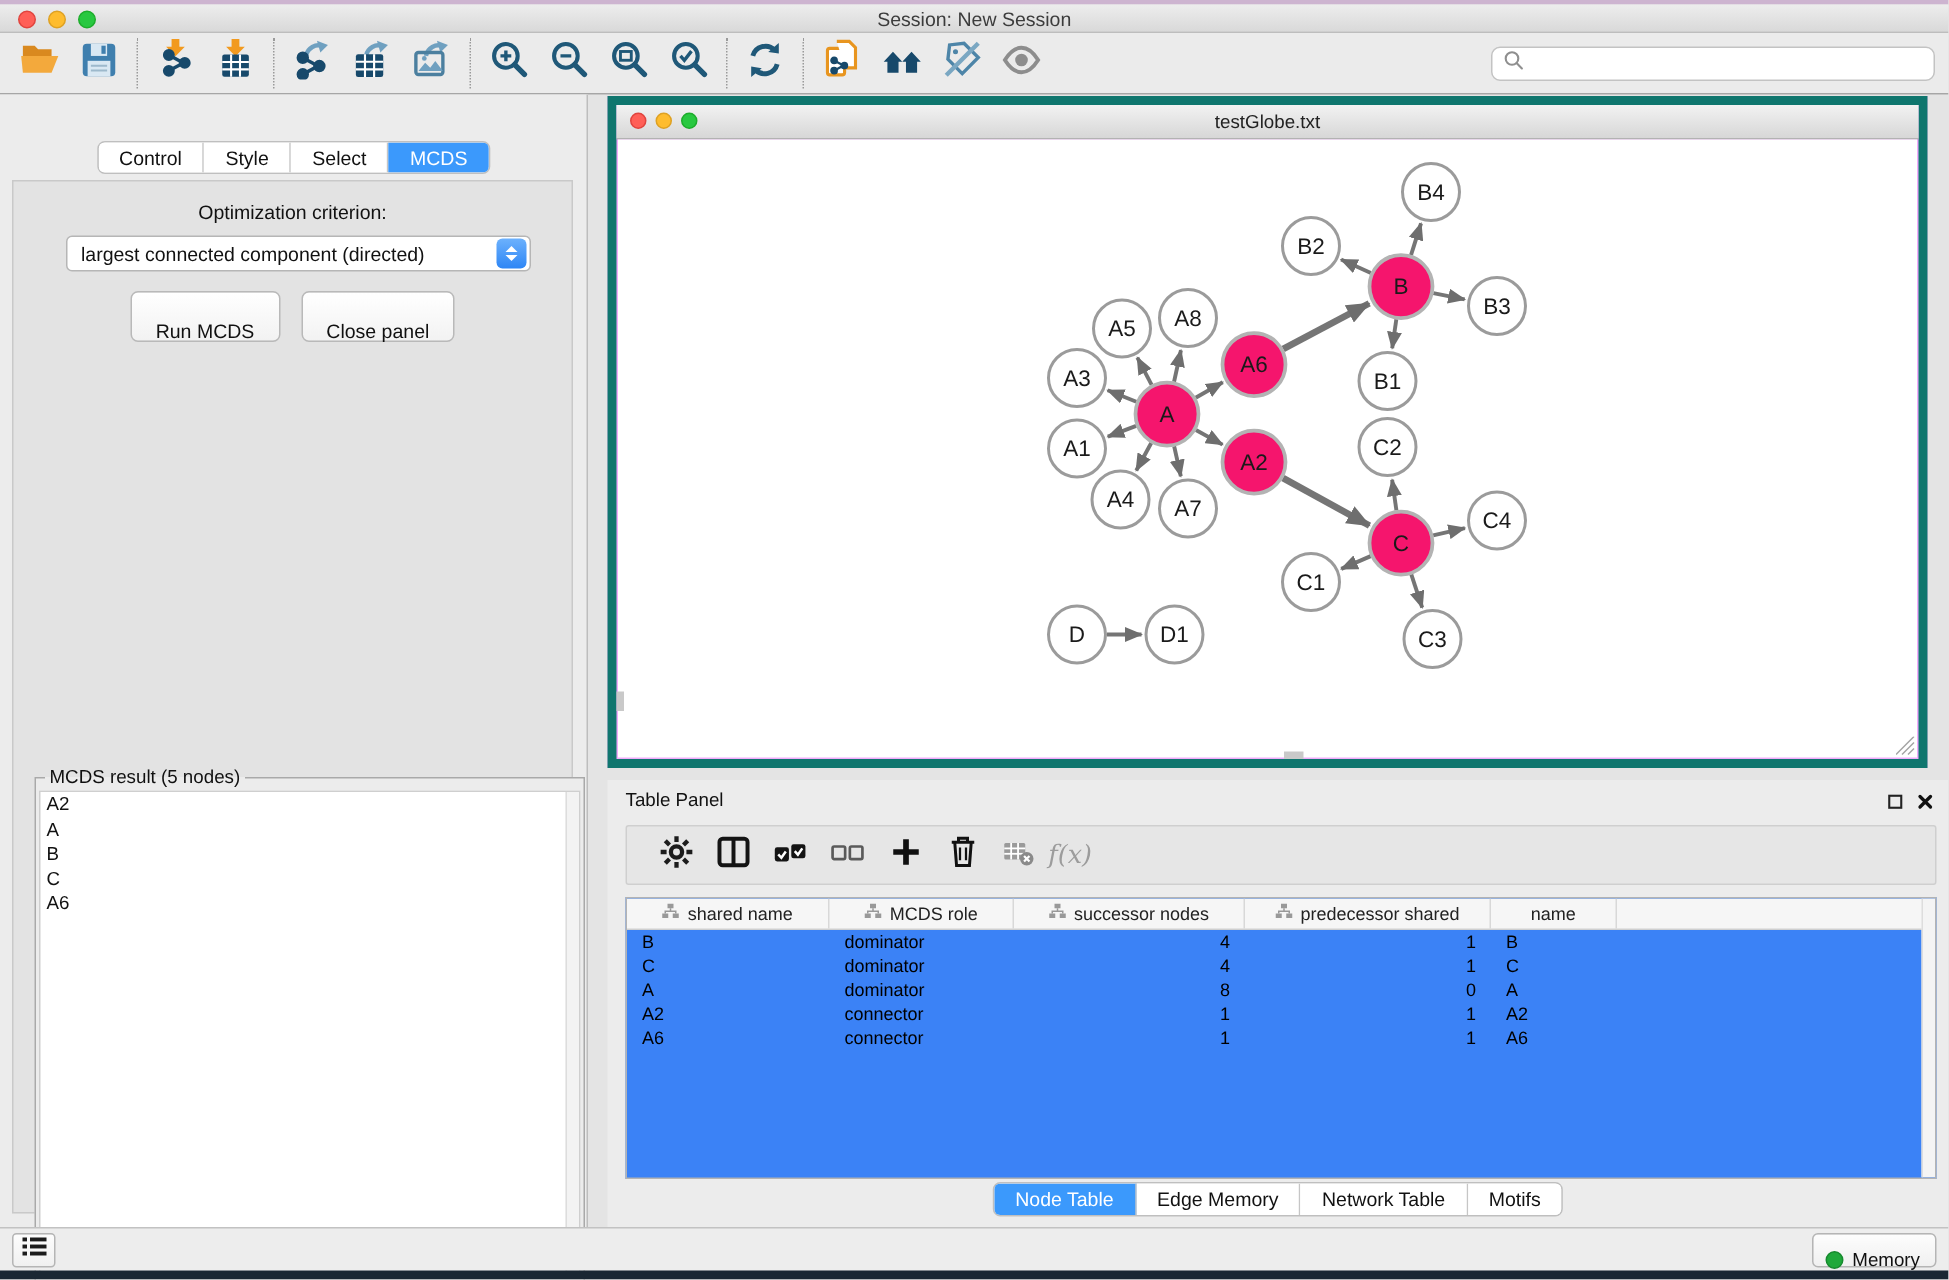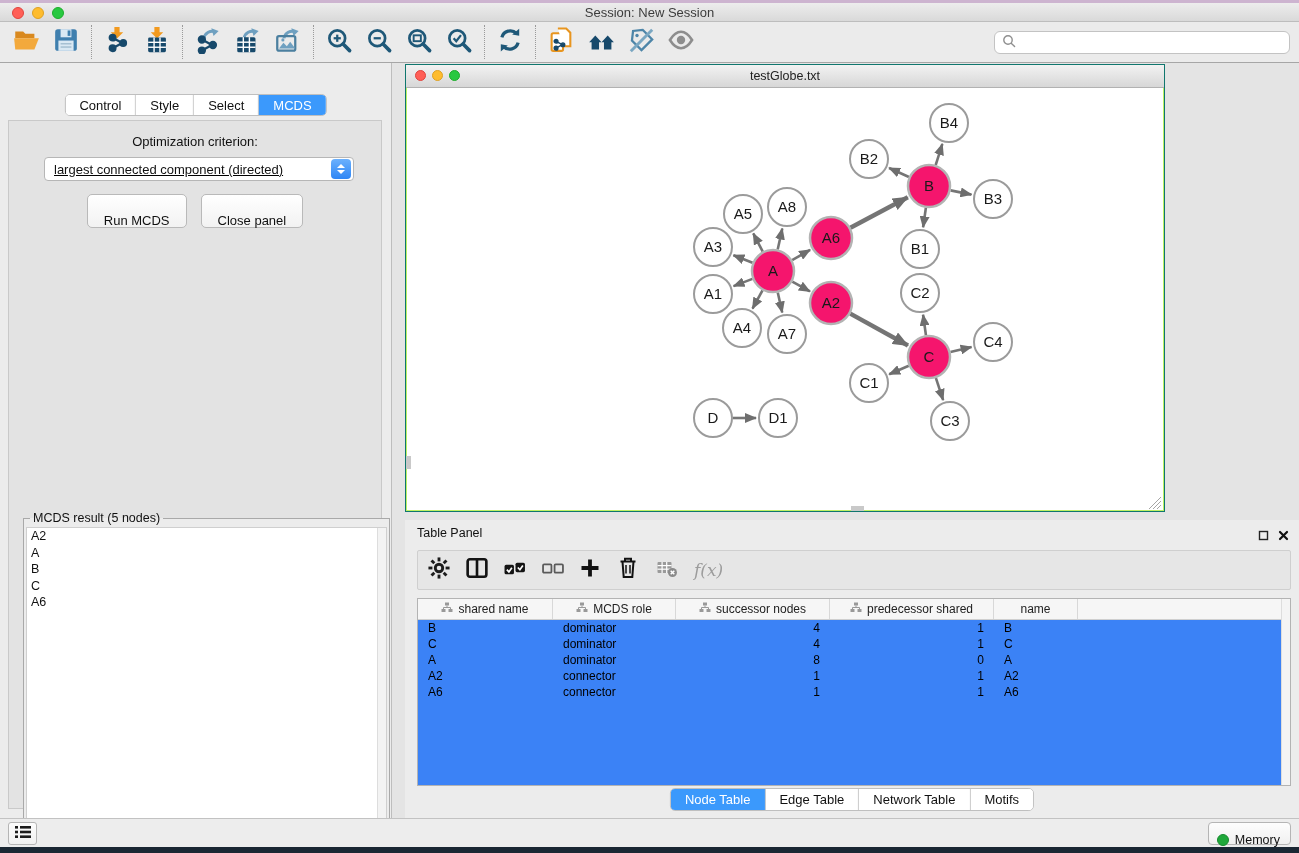--- a/index.html
+++ b/index.html
@@ -37,56 +37,56 @@
 
   .cp-tabs { position:absolute; top:31px; left:50%; transform:translateX(-50%); display:flex;
     border:1px solid #bfbfbf; border-radius:5px; overflow:hidden; background:#fff; height:22px; }
   .seg-tab { padding:0 14px; font-size:13px; color:#111; line-height:21px; background:#fff; border-right:1px solid #c6c6c6; cursor:default; }
   .seg-tab:last-child { border-right:none; }
   .seg-tab.selected { background:#3b99fc; color:#fff; }
 
   .cp-body { position:absolute; left:8px; right:9px; top:57px; height:689px; background:#e3e3e3; border:1px solid #c9c9c9; }
   .opt-label { position:absolute; top:13px; width:100%; text-align:center; font-size:13px; color:#111; }
   .dropdown { position:absolute; left:35px; right:27px; top:36px; height:24px; background:#fff;
-    border:1px solid #b6b6b6; border-radius:4px; display:flex; align-items:center;text-decoration:underline; }
+    border:1px solid #b6b6b6; border-radius:4px; display:flex; align-items:center; }
   .dropdown-text { flex:1; font-size:13px; color:#111; padding-left:9px; white-space:nowrap; overflow:hidden; }
   .dropdown-stepper { width:20px; height:20px; margin-right:2px; border-radius:4px;
     background:linear-gradient(#6cb1fd,#2e86f5); display:flex; flex-direction:column; align-items:center; justify-content:center; gap:2px; }
   .chev { width:0; height:0; border-left:4px solid transparent; border-right:4px solid transparent; }
   .chev.up { border-bottom:4px solid #fff; }
   .chev.down { border-top:4px solid #fff; }
   .cp-buttons { position:absolute; top:73px; width:100%; display:flex; justify-content:center; gap:14px; }
   .mac-btn { height:22px; padding:16px 16px; font-size:13px; color:#111; background:linear-gradient(#fff,#f2f2f2);
     border:1px solid #b9b9b9; border-radius:5px; line-height:20px; cursor:default; }
 
   .result-box { position:absolute; left:14px; top:390px; width:367px; height:345px;
     border:1px solid #a9a9a9; background:#ececec; padding:2px; }
   .result-box legend { font-size:12.5px; color:#111; margin-left:4px; padding:0 3px; }
   .result-list { position:relative; width:100%; height:100%; background:#fff; border:1px solid #cfcfcf; overflow:hidden; font-size:12.5px; color:#111; }
   .result-item { padding:1px 0 1px 4px; line-height:14.5px; }
   .result-scroll { position:absolute; right:0; top:0; width:9px; height:100%; background:#f3f3f3; border-left:1px solid #ddd; }
 
   
-  .network-window { position:absolute; left:405px; top:64px; width:760px; height:448px;
-    background:#bef264; border:1px solid #0f766e; }
+  .network-window { position:absolute; left:405px; top:64px; width:880px; height:448px;
+    background:#f0abfc; border:6px solid #0f766e; }
   .nw-titlebar { position:absolute; left:0; top:0; width:100%; height:23px;
     background:linear-gradient(#f2f2f2,#d7d7d7); border-bottom:1px solid #b2b2b2;
     text-align:center; font-size:12.5px; color:#222; line-height:22px; }
   .nw-lights { position:absolute; left:9px; top:5px; display:flex; gap:6px; }
   .nw-light { width:11px; height:11px; border-radius:50%; }
   .nw-canvas { position:absolute; left:1px; top:23px; right:1px; bottom:1px; background:#fff; }
   .nw-grip { position:absolute; right:2px; bottom:2px; width:13px; height:13px; }
   .nw-scroll-v { position:absolute; left:-1px; top:368px; width:5px; height:13px; background:#c9c9c9; }
   .nw-scroll-h { position:absolute; left:444px; bottom:-1px; width:13px; height:5px; background:#c9c9c9; }
 
   
   .table-panel { position:absolute; left:405px; top:520px; width:894px; height:298px; background:#ececec; }
   .tp-toolbar { position:absolute; left:12px; right:8px; top:30px; height:40px; background:#e6e6e6;
     border:1px solid #cfcfcf; border-radius:2px; display:flex; align-items:center; padding-left:10px; gap:4px; }
-  .tp-btn { width:34px; height:34px; display:flex; align-items:center; justify-content:flex-start; cursor:default; }
+  .tp-btn { width:34px; height:34px; display:flex; align-items:center; justify-content:flex-end; cursor:default; }
   .fx-label { font-family:"DejaVu Serif", serif; font-style:italic; font-size:17px; color:#9c9c9c; }
   .tp-table { position:absolute; left:12px; right:8px; top:78px; height:188px; background:#3b82f6; border:1px solid #b3b3b3; overflow:hidden; }
   .tbl-header { display:flex; height:21px; background:#f6f6f6; border-bottom:1px solid #cfcfcf; }
   .tbl-hcell { display:flex; align-items:center; justify-content:center; gap:5px; font-size:12px; color:#222;
     border-right:1px solid #d8d8d8; overflow:hidden; }
   .tbl-row { display:flex; height:16px; }
   .tbl-cell { font-size:12px; color:#000; line-height:16px; padding:0 10px; white-space:nowrap; overflow:hidden; }
   .tbl-cell.num { text-align:right; }
   .tbl-scroll { position:absolute; right:0; top:0; width:9px; height:100%; background:#f4f4f4; border-left:1px solid #ddd; }
   .tp-tabs { position:absolute; top:268px; left:50%; transform:translateX(-50%); display:flex;
@@ -606,21 +606,21 @@
           <div class="tbl-cell" style="width: 135px; flex: 0 0 135px;">A6</div>
           <div class="tbl-cell" style="width: 123px; flex: 0 0 123px;">connector</div>
           <div class="tbl-cell num" style="width: 154px; flex: 0 0 154px;">1</div>
           <div class="tbl-cell num" style="width: 164px; flex: 0 0 164px;">1</div>
           <div class="tbl-cell" style="width: 84px; flex: 0 0 84px;">A6</div>
         </div>
         <div class="tbl-scroll"></div>
     </div>
     <div class="tp-tabs" id="tp-tabs">
         <div class="seg-tab selected">Node Table</div>
-        <div class="seg-tab">Edge Table</div>
+        <div class="seg-tab">Edge Memory</div>
         <div class="seg-tab">Network Table</div>
         <div class="seg-tab">Motifs</div>
       </div>
   </div>
 
   <div class="statusbar">
     <div class="list-btn">
       <span>
         <svg width="18" height="14" viewBox="0 0 18 14">
             <g fill="#1c1c1c">

